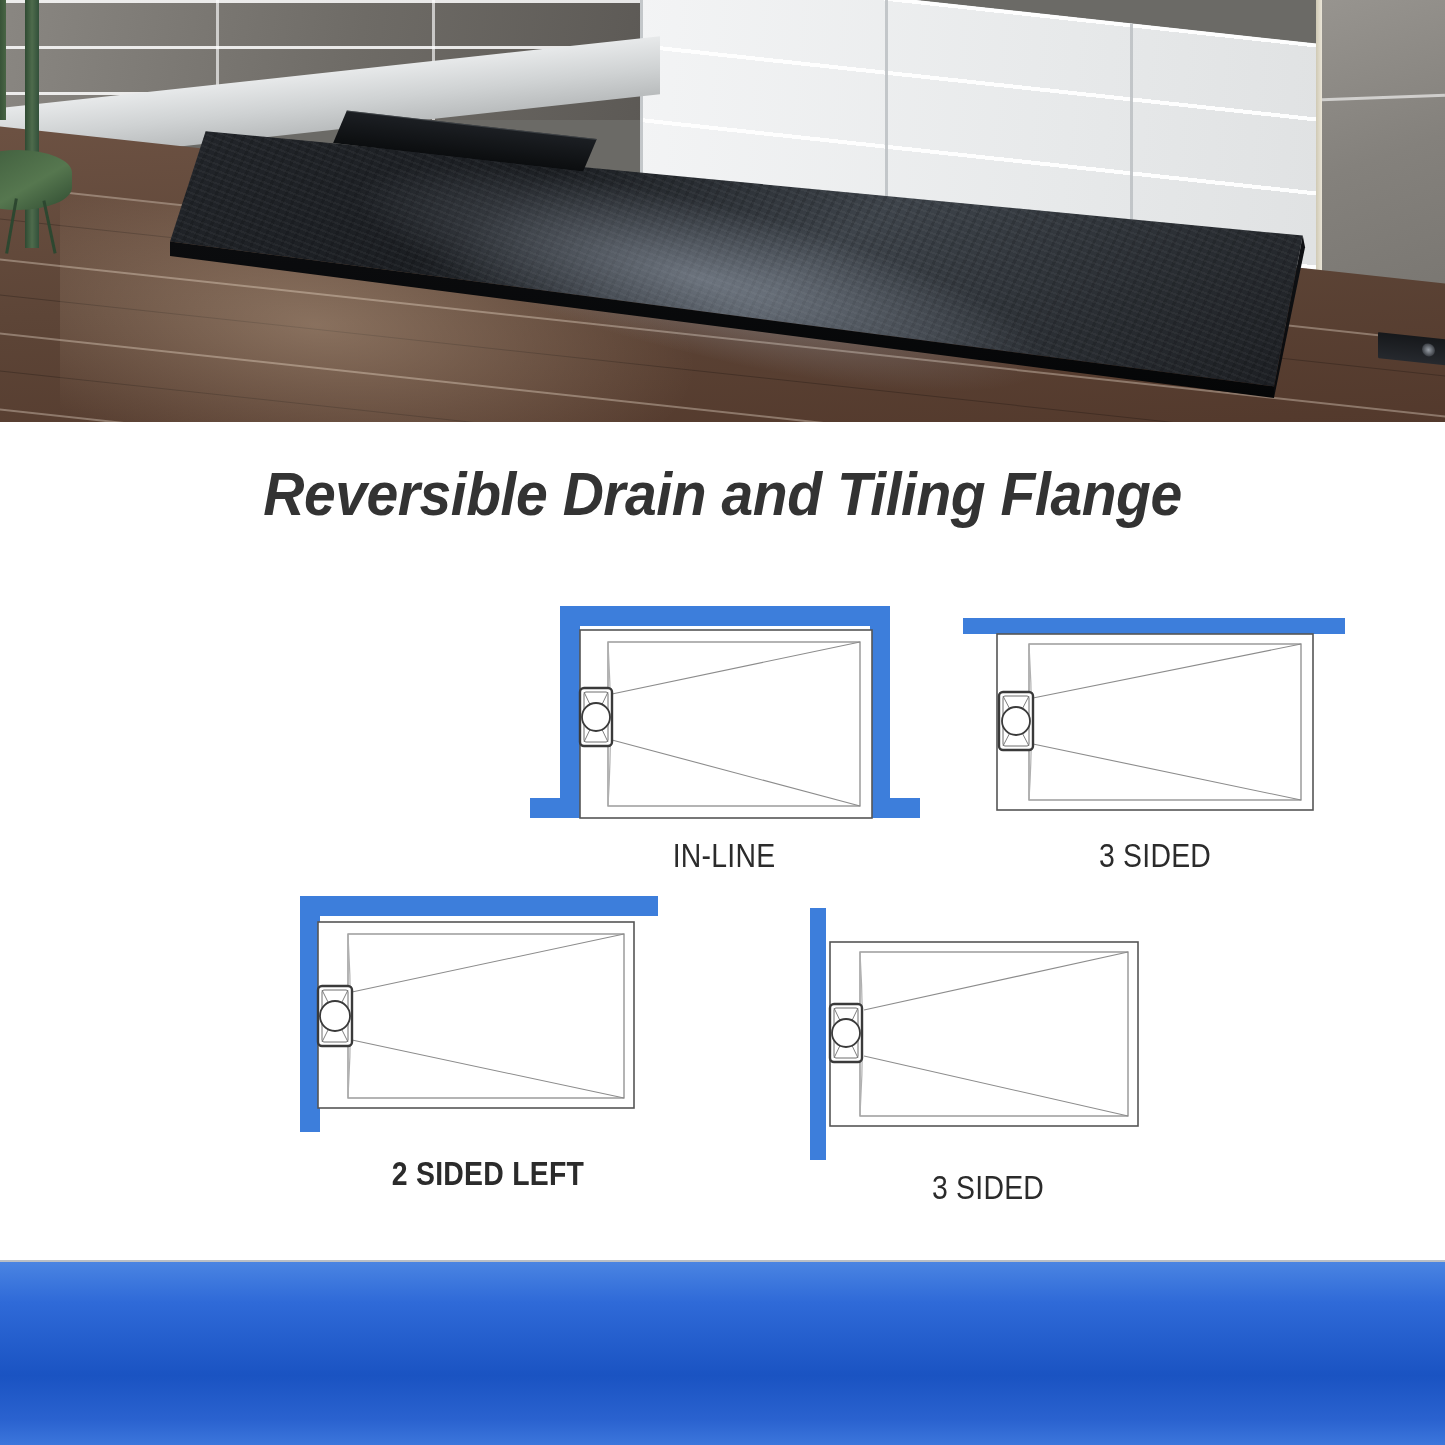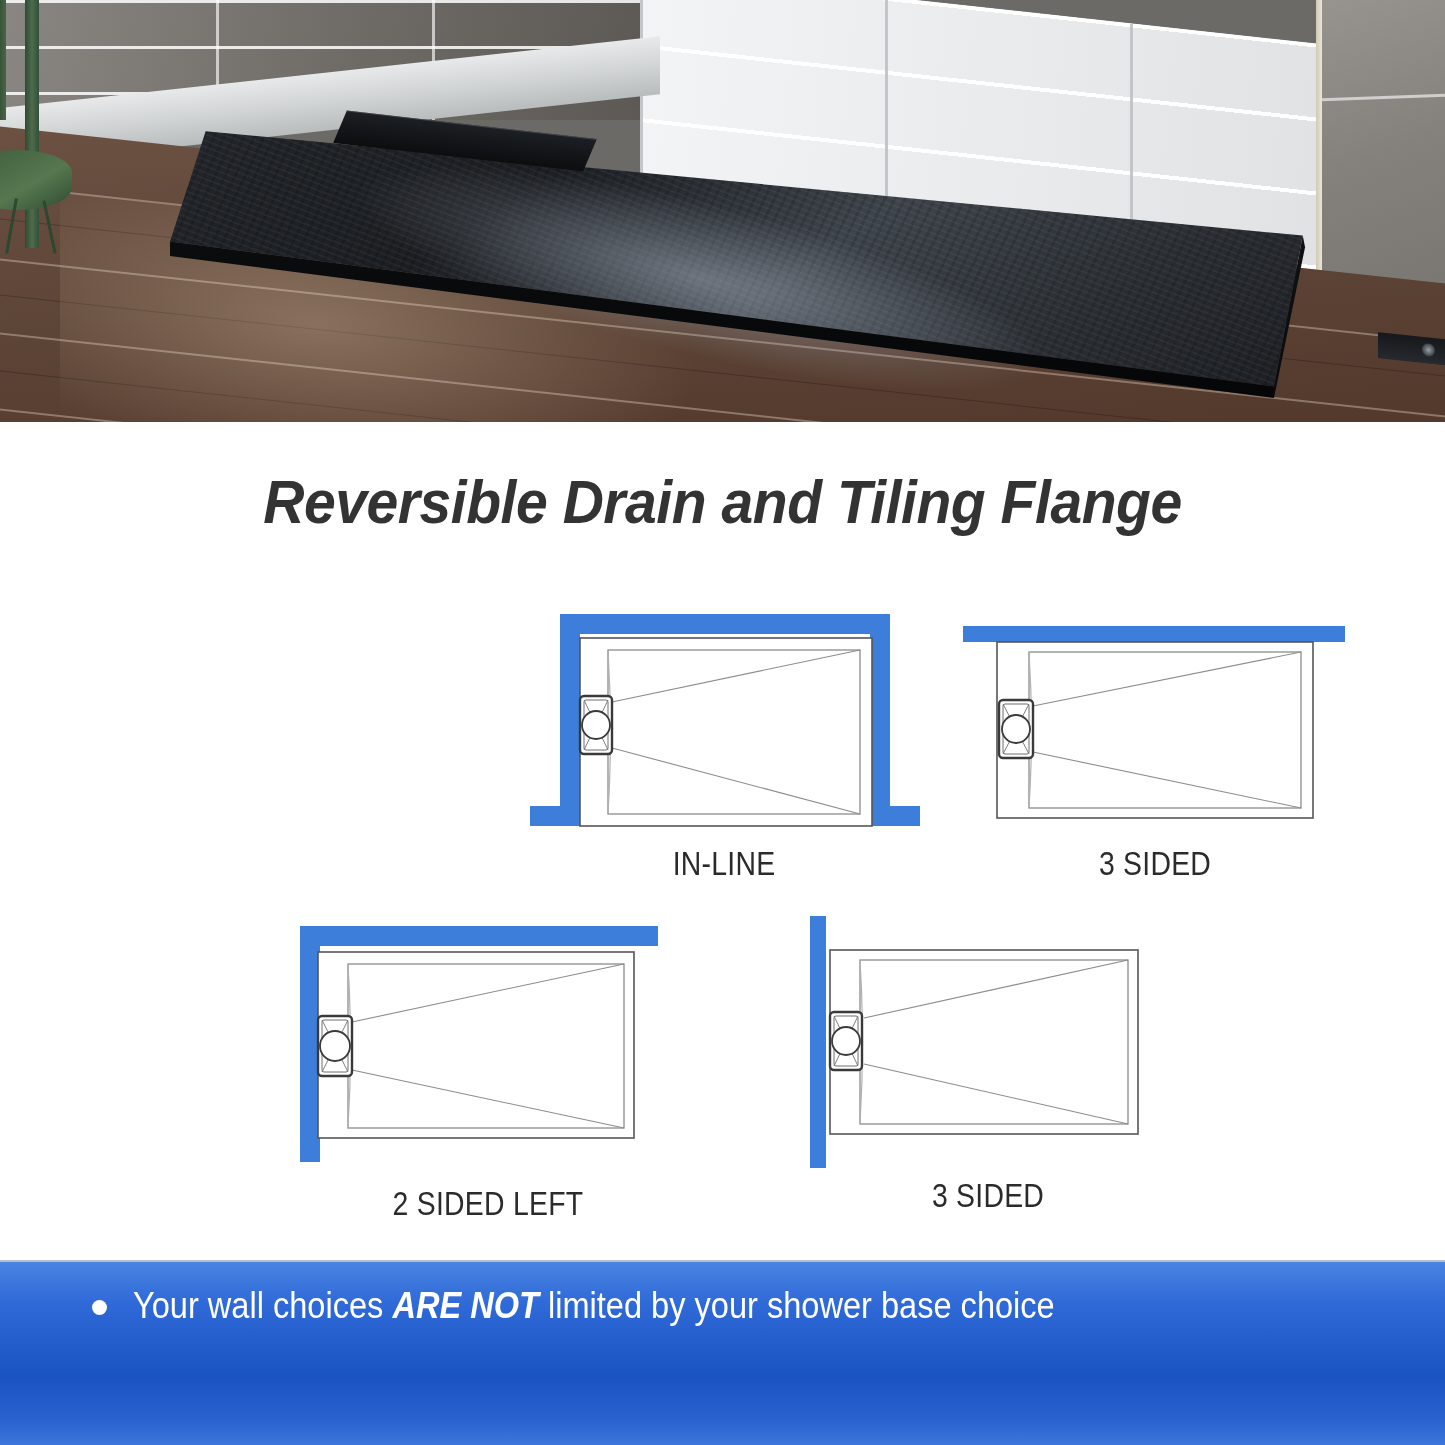--- a/index.html
+++ b/index.html
@@ -158,21 +158,20 @@
   }
   .shelf-leg2{
     position:absolute; left:48px; top:200px; width:3px; height:54px;
     background:#2d4730; transform:rotate(-12deg);
   }
 
   
   .content{
     position:absolute; left:0; top:422px; width:1445px; height:838px;
     background:#ffffff;
-    margin-top:8px;
   }
   .title{
     position:absolute; left:0; top:36px; width:1445px;
     text-align:center;
     font-size:62px; font-weight:bold; font-style:italic;
     color:#333333; letter-spacing:-0.5px;
     transform:scaleX(.92); transform-origin:center;
     font-family:"Liberation Sans", sans-serif;
   }
 
@@ -290,21 +289,21 @@
         <rect x="44" y="90" width="34" height="58" rx="4" fill="#ffffff" stroke="#3a3a3a" stroke-width="2.4"></rect>
         <rect x="48" y="94" width="26" height="50" rx="2" fill="none" stroke="#6f6f6f" stroke-width="1"></rect>
         <line x1="48" y1="94" x2="74" y2="144" stroke="#6f6f6f" stroke-width=".9"></line>
         <line x1="74" y1="94" x2="48" y2="144" stroke="#6f6f6f" stroke-width=".9"></line>
         <circle cx="61" cy="119" r="14" fill="#ffffff" stroke="#3a3a3a" stroke-width="1.8"></circle>
       </g>
     </svg>
     <div class="dg-label">3 SIDED</div>
   </div>
 
-  <div class="diagram" style="left:288px; top:490px; width:400px;">
+  <div class="diagram" style="left:288px; top:468px; width:400px;font-weight:bold;">
     <svg class="dg-svg" width="400" height="265" viewBox="0 0 400 265">
       <rect x="12" y="6" width="358" height="20" fill="#3d7edb"></rect>
       <rect x="12" y="6" width="20" height="236" fill="#3d7edb"></rect>
       <rect x="30" y="32" width="316" height="186" fill="#ffffff" stroke="#555555" stroke-width="1.6"></rect>
       <rect x="60" y="44" width="276" height="164" fill="none" stroke="#8c8c8c" stroke-width="1.3"></rect>
       <line x1="64" y1="102" x2="336" y2="44" stroke="#8c8c8c" stroke-width="1.1"></line>
       <line x1="64" y1="150" x2="336" y2="208" stroke="#8c8c8c" stroke-width="1.1"></line>
       <path d="M 60 44 Q 65 126 60 208" fill="none" stroke="#b0b0b0" stroke-width="1.2"></path>
       <g>
         <rect x="30" y="96" width="34" height="60" rx="4" fill="#ffffff" stroke="#3a3a3a" stroke-width="2.4"></rect>
@@ -333,18 +332,14 @@
         <circle cx="58" cy="129" r="14" fill="#ffffff" stroke="#3a3a3a" stroke-width="1.8"></circle>
       </g>
     </svg>
     <div class="dg-label">3 SIDED</div>
   </div>
 
 </div>
 
 <div class="banner">
   <div class="bullets">
-    <div class="bullet-row">
-      <div class="bullet-dot"></div>
-      <div class="bullet-text"><span>Your wall choices </span><b>ARE NOT</b><span> limited by your shower base choice</span></div>
-    </div>
   </div>
 </div>
 
 </body></html>

